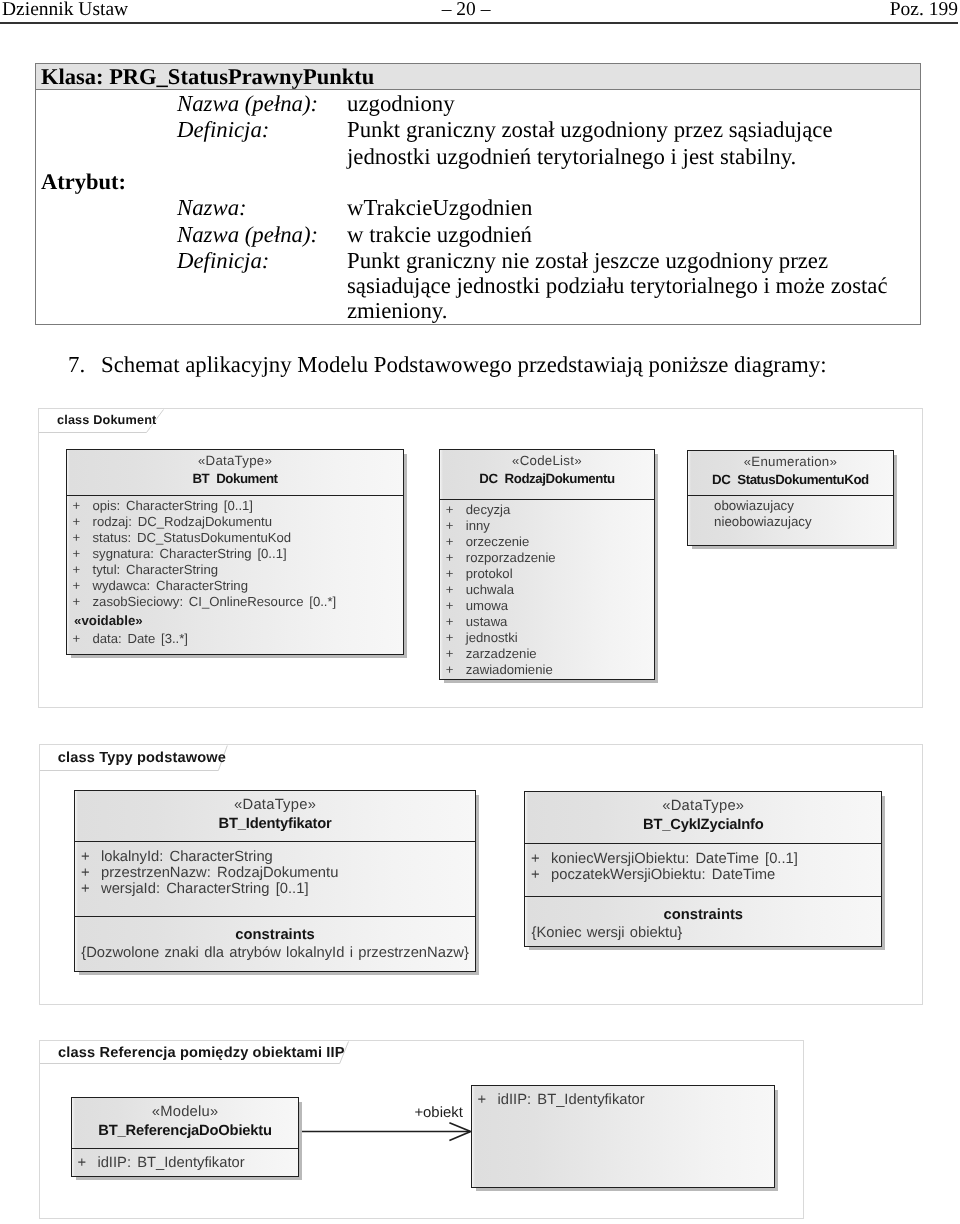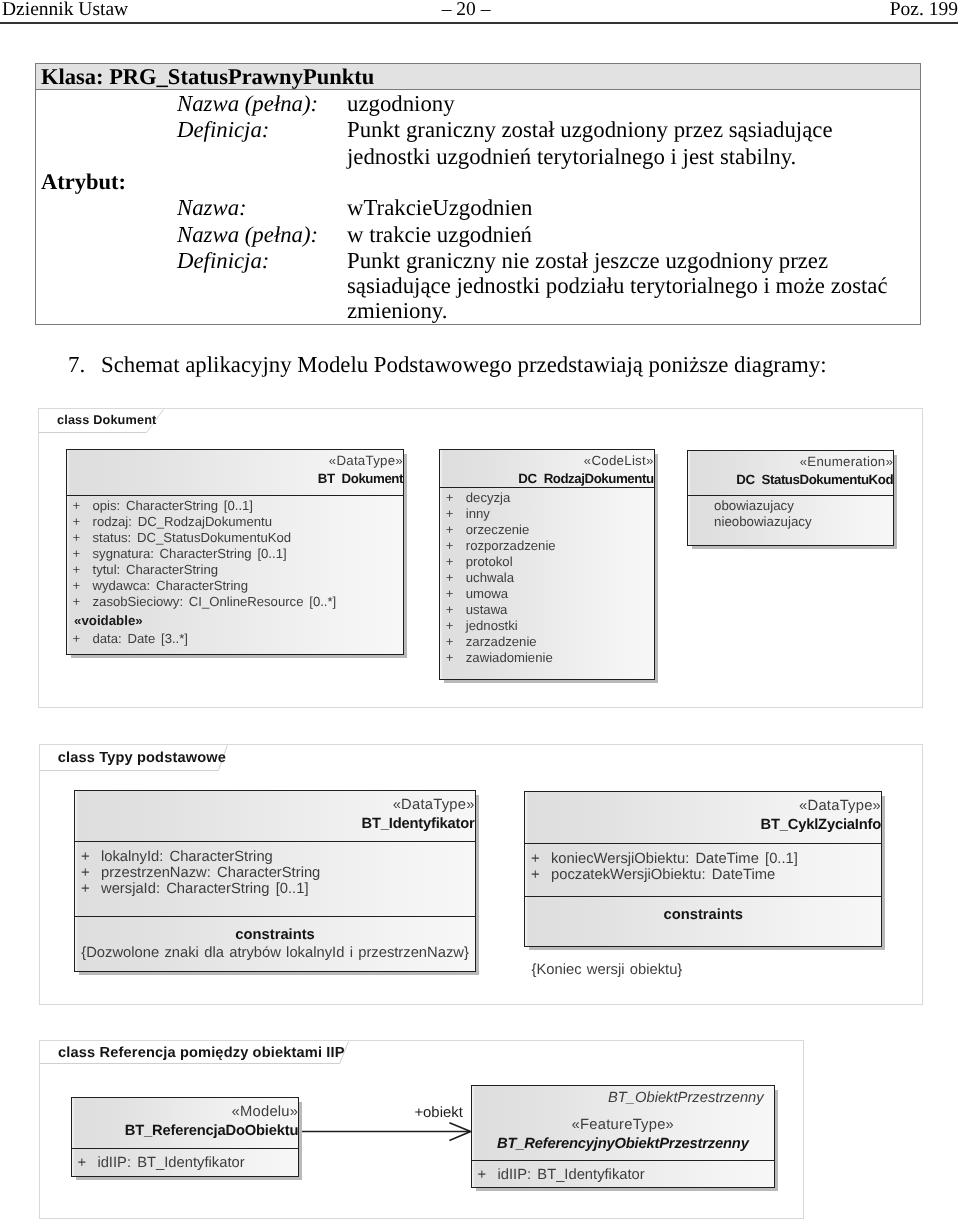--- a/index.html
+++ b/index.html
@@ -37,35 +37,35 @@
   .ftab .lab{position:absolute;left:6px;top:var(--tlt,4px);white-space:nowrap;letter-spacing:var(--tls,0.15px);margin-left:12px;}
   .ftab .skew{position:absolute;left:0;top:0;overflow:visible;}
 
   
   .ubox{position:absolute;border:1.4px solid #1f1f1f;box-sizing:border-box;
         background:linear-gradient(to right,#f4f4f4 0px,#dedede 3px,#e1e1e1 20%,#ebebeb 52%,#f3f3f3 80%,#f7f7f7 100%);
         font-family:"Liberation Sans",sans-serif;color:#3d3d3d;
         box-shadow:4px 4px 0 -1px #b9b9b9;}
   .ubox .sect{position:relative;border-bottom:1.4px solid #1f1f1f;box-sizing:border-box;}
   .ubox .sect:last-child{border-bottom:none;}
-  .uhead{text-align:right;padding-top:var(--hpt,2.8px);}
+  .uhead{text-align:center;padding-top:var(--hpt,2.8px);}
   .uhead .st{font-size:var(--fs,13.3px);line-height:var(--hlh,17.5px);display:block;letter-spacing:0.25px;}
   .uhead .nm{color:#141414;font-size:var(--fs,13.3px);line-height:var(--hlh,17.5px);font-weight:bold;display:block;letter-spacing:var(--nls,-0.45px);}
   .alist,.llist{position:absolute;left:0;top:0;width:100%;}
   .attr{position:absolute;left:0;font-size:var(--fs,13.15px);line-height:16px;white-space:nowrap;height:16px;}
   .attr .vis{position:absolute;left:5.5px;top:0;}
   .attr .txt{position:absolute;left:25.5px;top:0;word-spacing:2.1px;}
   .sep{position:absolute;left:7px;color:#1a1a1a;font-size:var(--fs,13.3px);line-height:16px;font-weight:bold;white-space:nowrap;}
   .plainrow{position:absolute;left:26.4px;font-size:var(--fs,13.3px);line-height:16px;white-space:nowrap;}
   .us{color:transparent;}
   .cstr{text-align:center;}
   .chead{position:absolute;left:0;width:100%;color:#141414;font-size:var(--fs,13.3px);line-height:16px;font-weight:bold;}
   .clist{position:absolute;left:0;top:0;width:100%;}
   .crow{position:absolute;left:0;width:100%;font-size:var(--fs,13.3px);line-height:16px;white-space:nowrap;word-spacing:1.2px;}
-  .cleft .crow{text-align:left;padding-left:6px;box-sizing:border-box;margin-top:37px;}
+  .cleft .crow{text-align:left;padding-left:6px;box-sizing:border-box;}
   .uhead .pn{font-size:var(--fs,13.3px);line-height:var(--hlh,17.5px);display:block;
              font-style:italic;text-align:right;padding-right:10px;}
   .uhead .nm.bi{font-style:italic;}
   .assoc{position:absolute;font-family:"Liberation Sans",sans-serif;font-size:14.9px;
          line-height:16px;white-space:nowrap;color:#1c1c1c;}
 </style>
 </head>
 <body>
 
 <div class="page">
@@ -153,21 +153,21 @@
         <div class="alist">
             <div class="attr" style="top:135.5px">
               <span class="vis">+</span>
               <span class="txt">data:  Date [3..*]</span>
             </div>
           </div>
       </div>
     </div>
 
     <div class="ubox" style="left:400.3px;top:39.5px;width:215.3px;height:231.5px">
-      <div class="sect uhead" style="height:38px">
+      <div class="sect uhead" style="height:50px">
         <span class="st">«CodeList»</span>
         <span class="nm faintus">DC<span class="us">_</span>RodzajDokumentu</span>
       </div>
       <div class="sect" style="height:183.5px;border-bottom:none">
         <div class="alist">
             <div class="attr" style="top:2px">
               <span class="vis">+</span>
               <span class="txt">decyzja</span>
             </div>
             <div class="attr" style="top:18px">
@@ -242,21 +242,21 @@
         <span class="nm">BT_Identyfikator</span>
       </div>
       <div class="sect" style="height:75px">
         <div class="alist">
             <div class="attr" style="top:6.5px">
               <span class="vis">+</span>
               <span class="txt">lokalnyId:  CharacterString</span>
             </div>
             <div class="attr" style="top:22.5px">
               <span class="vis">+</span>
-              <span class="txt">przestrzenNazw:  CharacterString</span>
+              <span class="txt">przestrzenNazw:  RodzajDokumentu</span>
             </div>
             <div class="attr" style="top:38.5px">
               <span class="vis">+</span>
               <span class="txt">wersjaId:  CharacterString [0..1]</span>
             </div>
           </div>
       </div>
       <div class="sect cstr" style="height:55.6px;border-bottom:none">
         <div class="chead" style="top:10px">constraints</div>
         <div class="clist">
@@ -314,25 +314,20 @@
         <div class="alist">
             <div class="attr" style="top:6.5px">
               <span class="vis">+</span>
               <span class="txt">idIIP:  BT_Identyfikator</span>
             </div>
           </div>
       </div>
     </div>
 
     <div class="ubox" style="left:430.9px;top:44px;width:303.7px;height:103.2px;--fs:14.75px;--nls:-0.2px;--hpt:3px;--hlh:19px">
-      <div class="sect uhead" style="height:74.8px;text-align:center">
-        <span class="pn">BT_ObiektPrzestrzenny</span>
-        <span class="st" style="margin-top:8px">«FeatureType»</span>
-        <span class="nm bi">BT_ReferencyjnyObiektPrzestrzenny</span>
-      </div>
       <div class="sect" style="height:28.4px;border-bottom:none">
         <div class="alist">
             <div class="attr" style="top:6px">
               <span class="vis">+</span>
               <span class="txt">idIIP:  BT_Identyfikator</span>
             </div>
           </div>
       </div>
     </div>
   </div>

